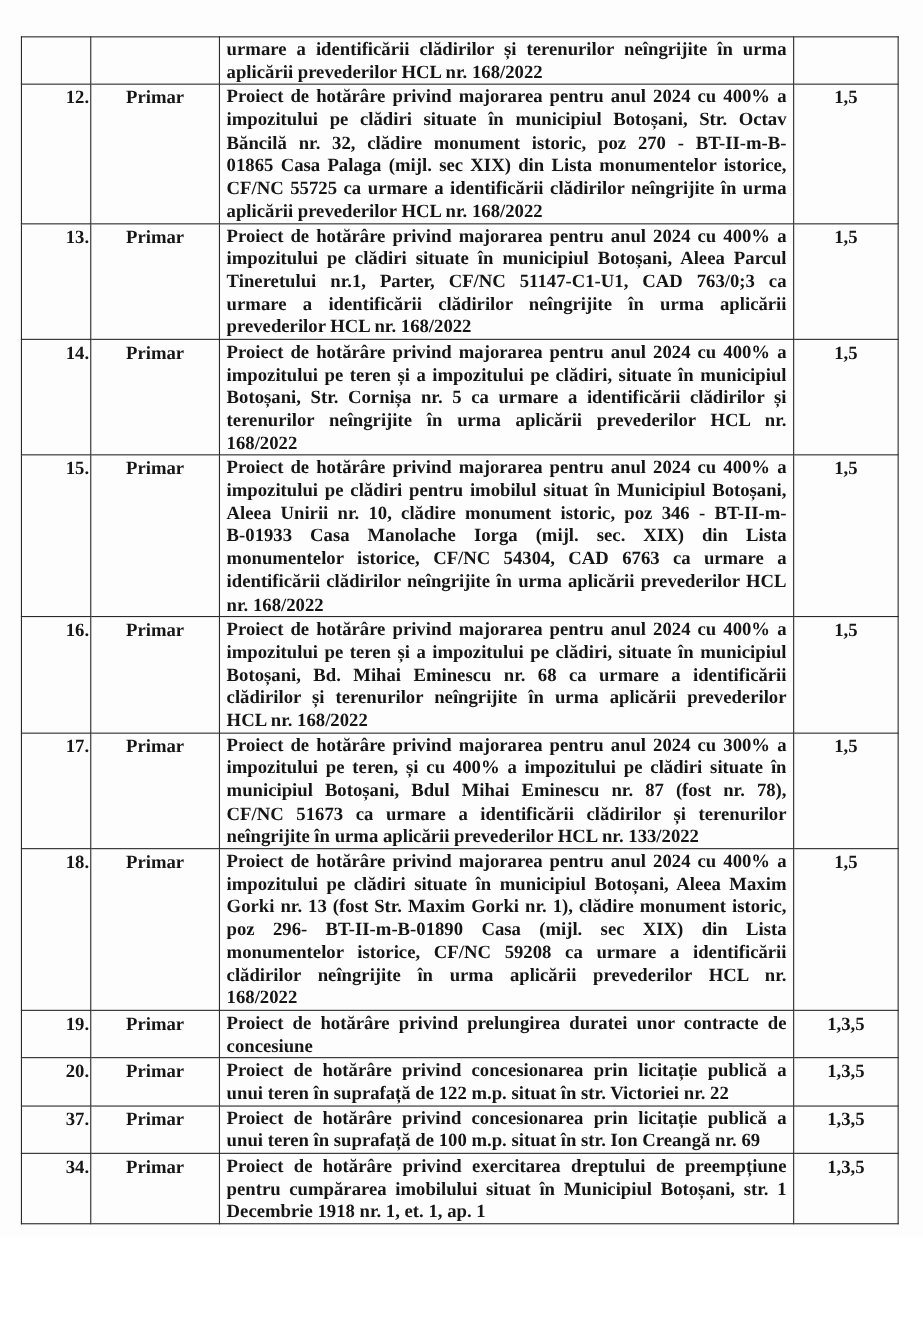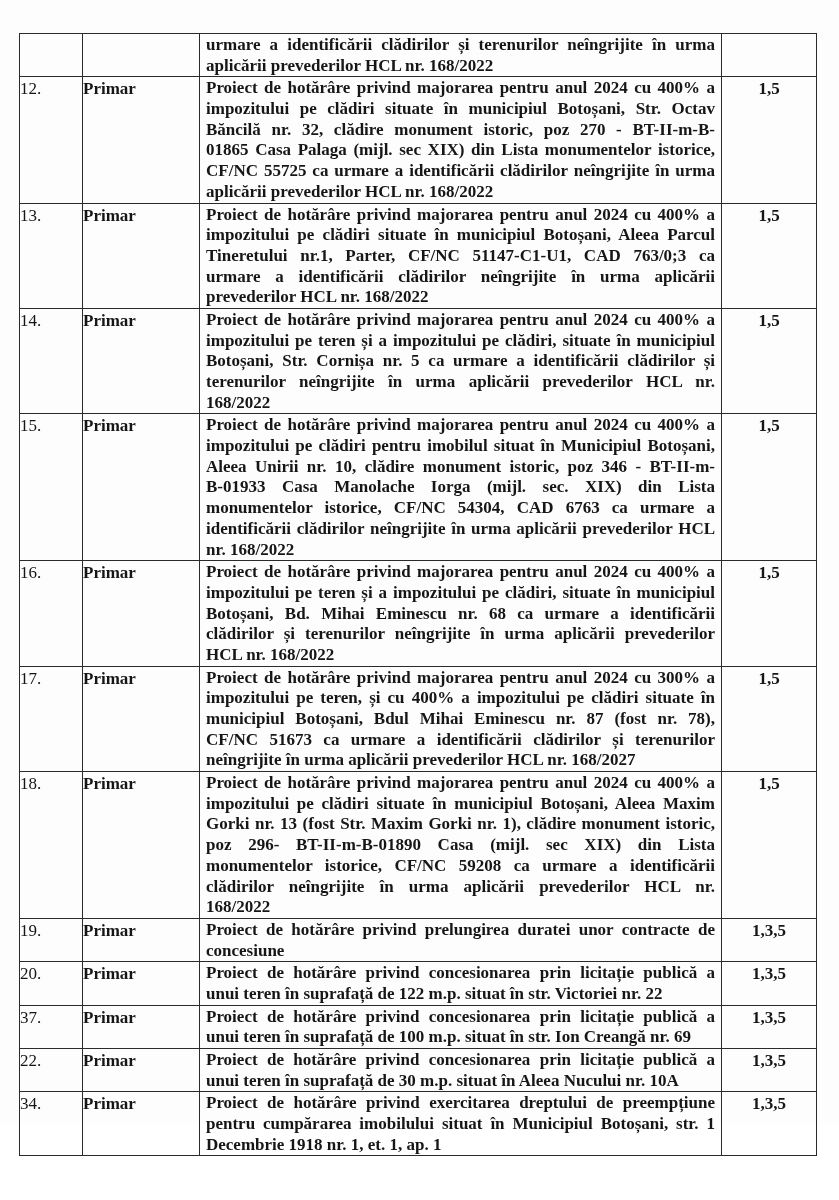--- a/index.html
+++ b/index.html
@@ -37,24 +37,26 @@
       vertical-align: top;
       padding: 0;
       font-size: 17px;
       line-height: 20.7px;
     }
     col.c-nr { width: 63px; }
     col.c-init { width: 117px; }
     col.c-title { width: 522px; }
     col.c-comm { width: 95px; }
     td.nr {
+      text-align: right;
       padding: 2px 1px 0 0 !important;
-      font-weight: normal;
+      font-weight: bold;
     }
     td.init {
+      text-align: center;
       padding-top: 2px !important;
       font-weight: bold;
     }
     td.title {
       padding: 1px 6px 0 6px !important;
       font-weight: bold;
     }
     td.comm {
       text-align: center;
       padding-top: 2px !important;
@@ -158,21 +160,21 @@
           <td class="comm">1,5</td>
         </tr>
         <tr>
           <td class="nr">17.</td>
           <td class="init">Primar</td>
           <td class="title">
             <span class="line">Proiect de hotărâre privind majorarea pentru anul 2024 cu 300% a</span>
             <span class="line">impozitului pe teren, și cu 400% a impozitului pe clădiri situate în</span>
             <span class="line">municipiul Botoșani, Bdul Mihai Eminescu nr. 87 (fost nr. 78),</span>
             <span class="line">CF/NC 51673 ca urmare a identificării clădirilor și terenurilor</span>
-            <span class="line last">neîngrijite în urma aplicării prevederilor HCL nr. 168/2027</span>
+            <span class="line last">neîngrijite în urma aplicării prevederilor HCL nr. 133/2022</span>
           </td>
           <td class="comm">1,5</td>
         </tr>
         <tr>
           <td class="nr">18.</td>
           <td class="init">Primar</td>
           <td class="title">
             <span class="line">Proiect de hotărâre privind majorarea pentru anul 2024 cu 400% a</span>
             <span class="line">impozitului pe clădiri situate în municipiul Botoșani, Aleea Maxim</span>
             <span class="line">Gorki nr. 13 (fost Str. Maxim Gorki nr. 1), clădire monument istoric,</span>
@@ -204,29 +206,20 @@
         <tr>
           <td class="nr">37.</td>
           <td class="init">Primar</td>
           <td class="title">
             <span class="line">Proiect de hotărâre privind concesionarea prin licitație publică a</span>
             <span class="line last">unui teren în suprafață de 100 m.p. situat în str. Ion Creangă nr. 69</span>
           </td>
           <td class="comm">1,3,5</td>
         </tr>
         <tr>
-          <td class="nr">22.</td>
-          <td class="init">Primar</td>
-          <td class="title">
-            <span class="line">Proiect de hotărâre privind concesionarea prin licitație publică a</span>
-            <span class="line last">unui teren în suprafață de 30 m.p. situat în Aleea Nucului nr. 10A</span>
-          </td>
-          <td class="comm">1,3,5</td>
-        </tr>
-        <tr>
           <td class="nr">34.</td>
           <td class="init">Primar</td>
           <td class="title">
             <span class="line">Proiect de hotărâre privind exercitarea dreptului de preempțiune</span>
             <span class="line">pentru cumpărarea imobilului situat în Municipiul Botoșani, str. 1</span>
             <span class="line last">Decembrie 1918 nr. 1, et. 1, ap. 1</span>
           </td>
           <td class="comm">1,3,5</td>
         </tr>
       </tbody>

